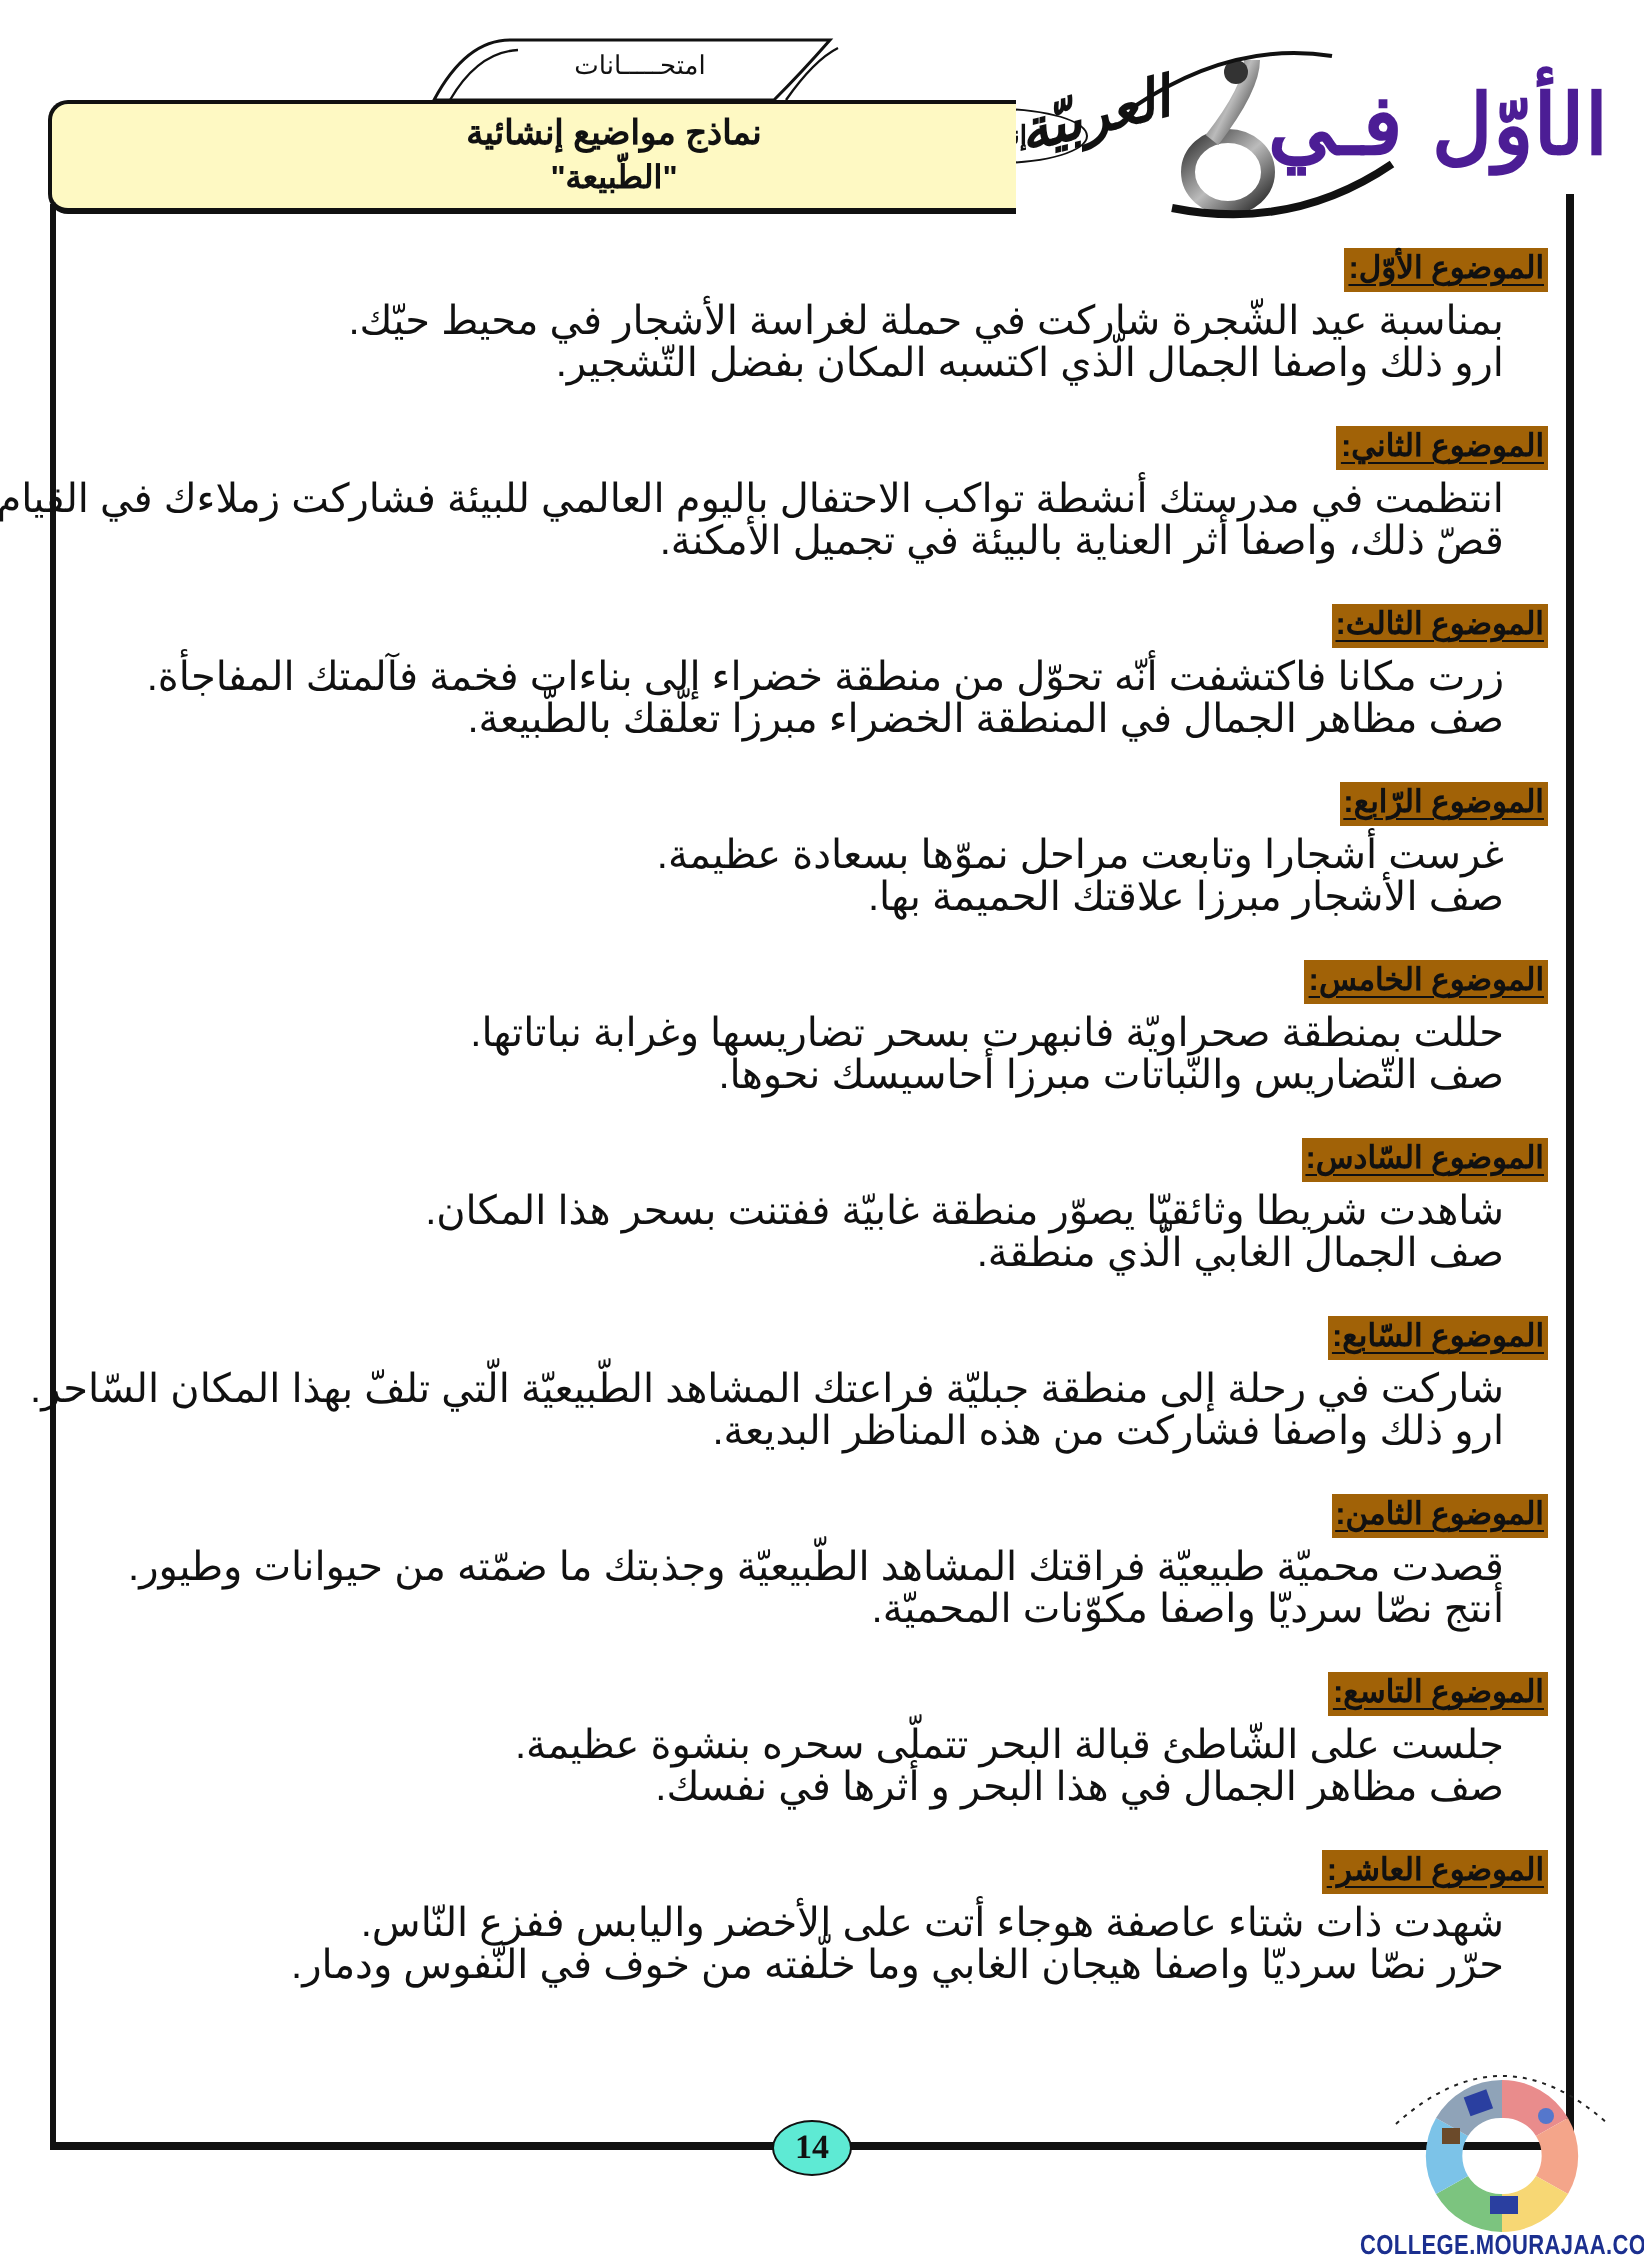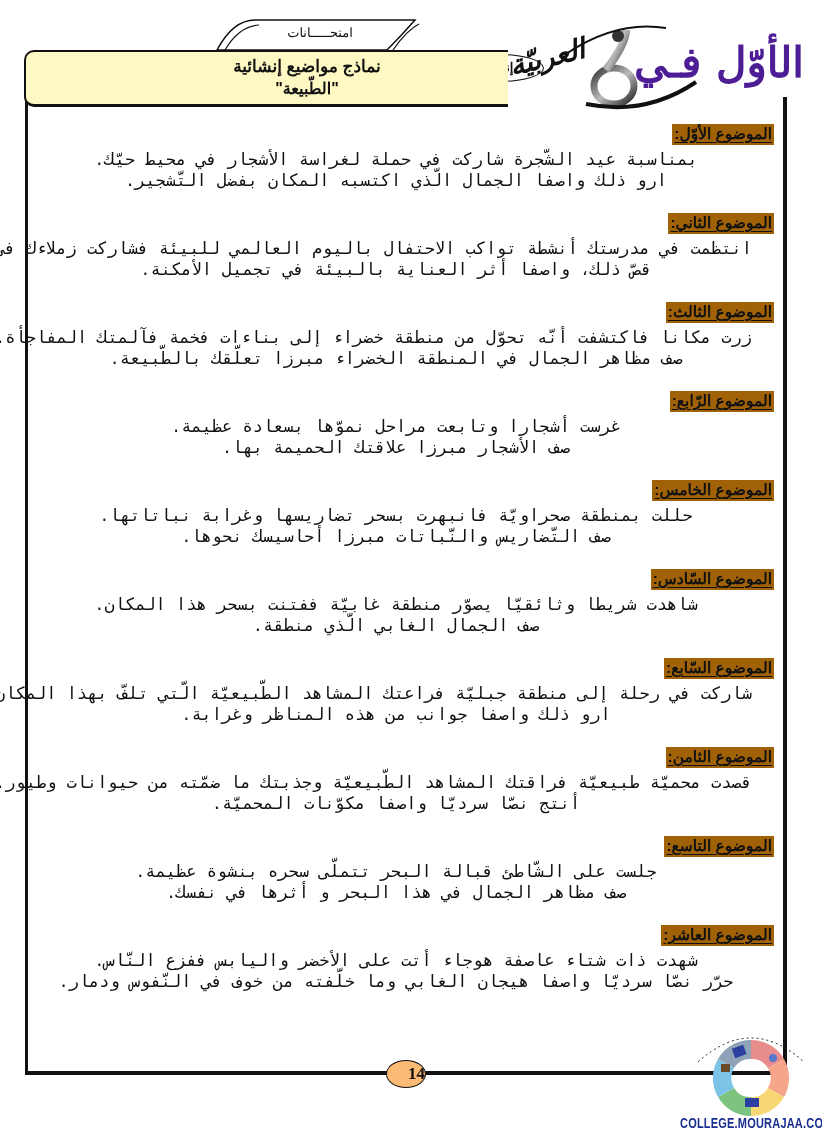--- a/index.html
+++ b/index.html
@@ -150,22 +150,22 @@
       left: 425px; top: 1071px;
       width: 362px; height: 4px;
       background: #111;
     }
     .page-number {
       position: absolute;
       left: 386px; top: 1060px;
       width: 38px; height: 26px;
       border: 1.5px solid #111;
       border-radius: 50%;
-      background: #fdba74;
-      text-align: right;
+      background: #5eead4;
+      text-align: center;
       line-height: 26px;
       font-family: "Liberation Serif", serif;
       font-weight: bold;
       font-size: 17px;
     }
 
     
     .content {
       position: absolute;
       left: 40px; top: 118px;
@@ -181,26 +181,25 @@
       font-family: "Liberation Sans", sans-serif;
       font-weight: bold;
       font-size: 15.5px;
       text-decoration: underline;
       text-underline-offset: 3px;
       background: #a16207;
       padding: 1px 2px 2px 2px;
       margin-top: 6px;
     }
     .topic-line {
-      font-family: Liberation Mono, monospace;
-      font-size: 17px;
+      font-family: Liberation Sans, sans-serif;
+      font-size: 20px;
       line-height: 21px;
       padding-right: 22px;
       white-space: nowrap;
-      text-align: center;
     }
     .topic-line.first { margin-top: 5px; }
 
     
     .site-logo {
       position: absolute;
       left: 680px; top: 1022px;
       width: 142px; height: 112px;
     }
     .site-logo svg { position: absolute; left: 0; top: 0; }
@@ -306,21 +305,21 @@
 
   <div class="topic">
     <span class="topic-title">الموضوع السّادس:</span>
     <div class="topic-line first">شاهدت شريطا وثائقيّا يصوّر منطقة غابيّة ففتنت بسحر هذا المكان.</div>
     <div class="topic-line">صف الجمال الغابي الّذي منطقة.</div>
   </div>
 
   <div class="topic">
     <span class="topic-title">الموضوع السّابع:</span>
     <div class="topic-line first">شاركت في رحلة إلى منطقة جبليّة فراعتك المشاهد الطّبيعيّة الّتي تلفّ بهذا المكان السّاحر.</div>
-    <div class="topic-line">ارو ذلك واصفا جوانب من هذه المناظر وغرابة.</div>
+    <div class="topic-line">ارو ذلك واصفا فشاركت من هذه المناظر البديعة.</div>
   </div>
 
   <div class="topic">
     <span class="topic-title">الموضوع الثامن:</span>
     <div class="topic-line first">قصدت محميّة طبيعيّة فراقتك المشاهد الطّبيعيّة وجذبتك ما ضمّته من حيوانات وطيور.</div>
     <div class="topic-line">أنتج نصّا سرديّا واصفا مكوّنات المحميّة.</div>
   </div>
 
   <div class="topic">
     <span class="topic-title">الموضوع التاسع:</span>

